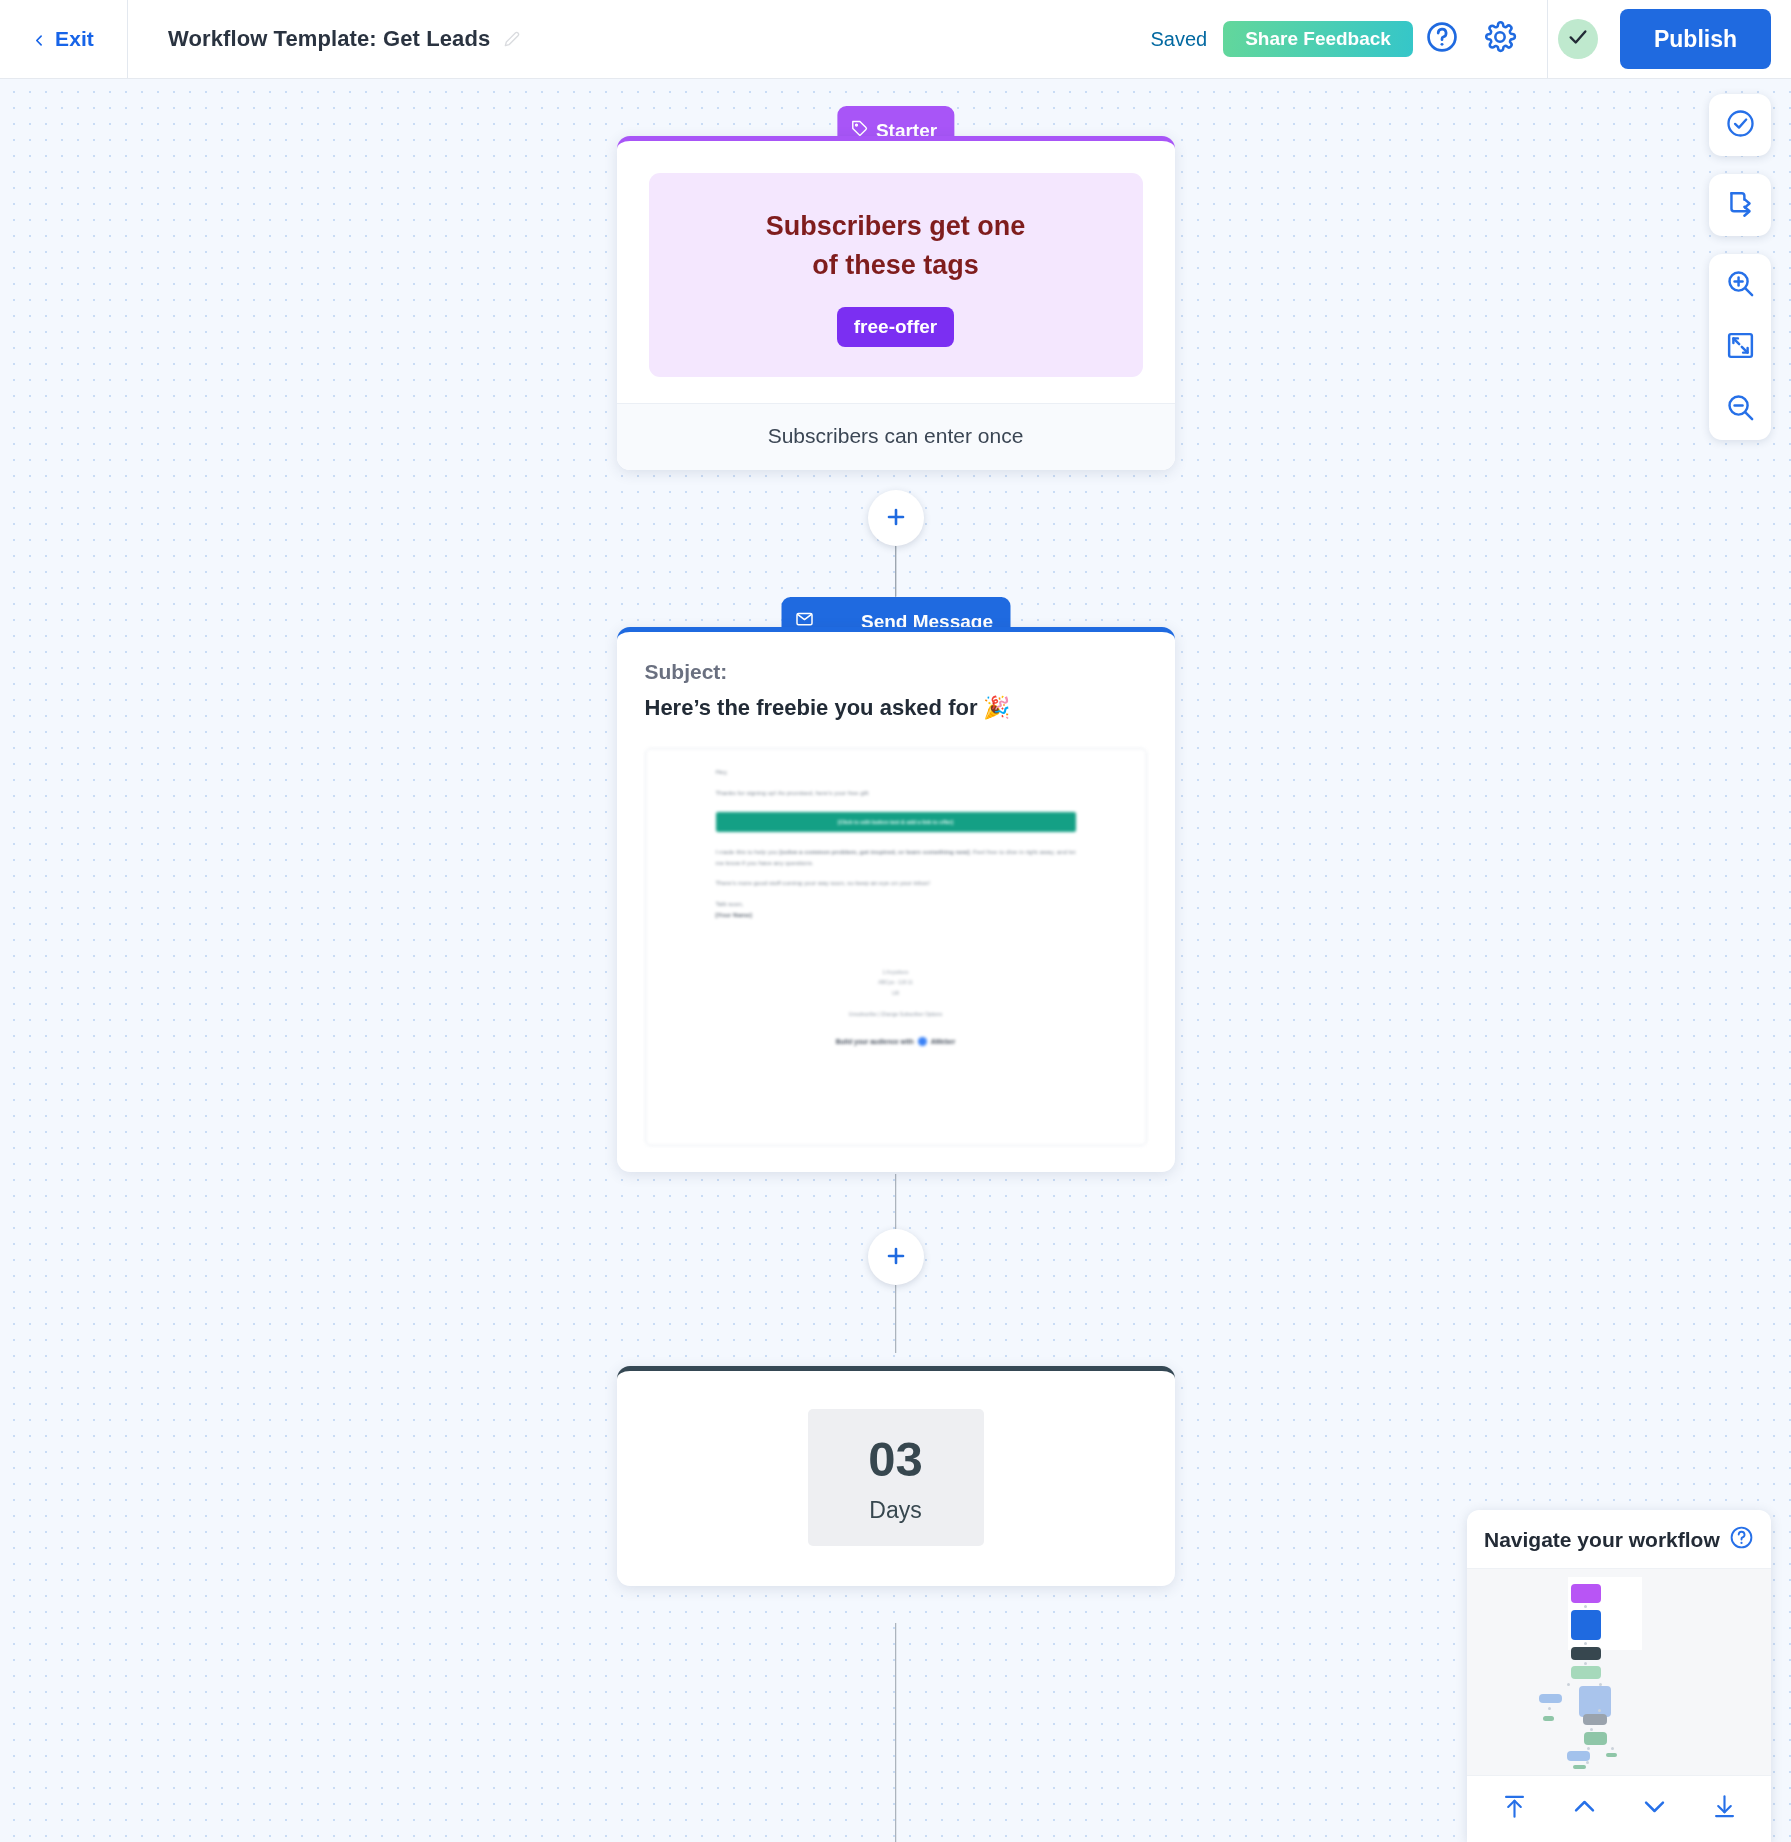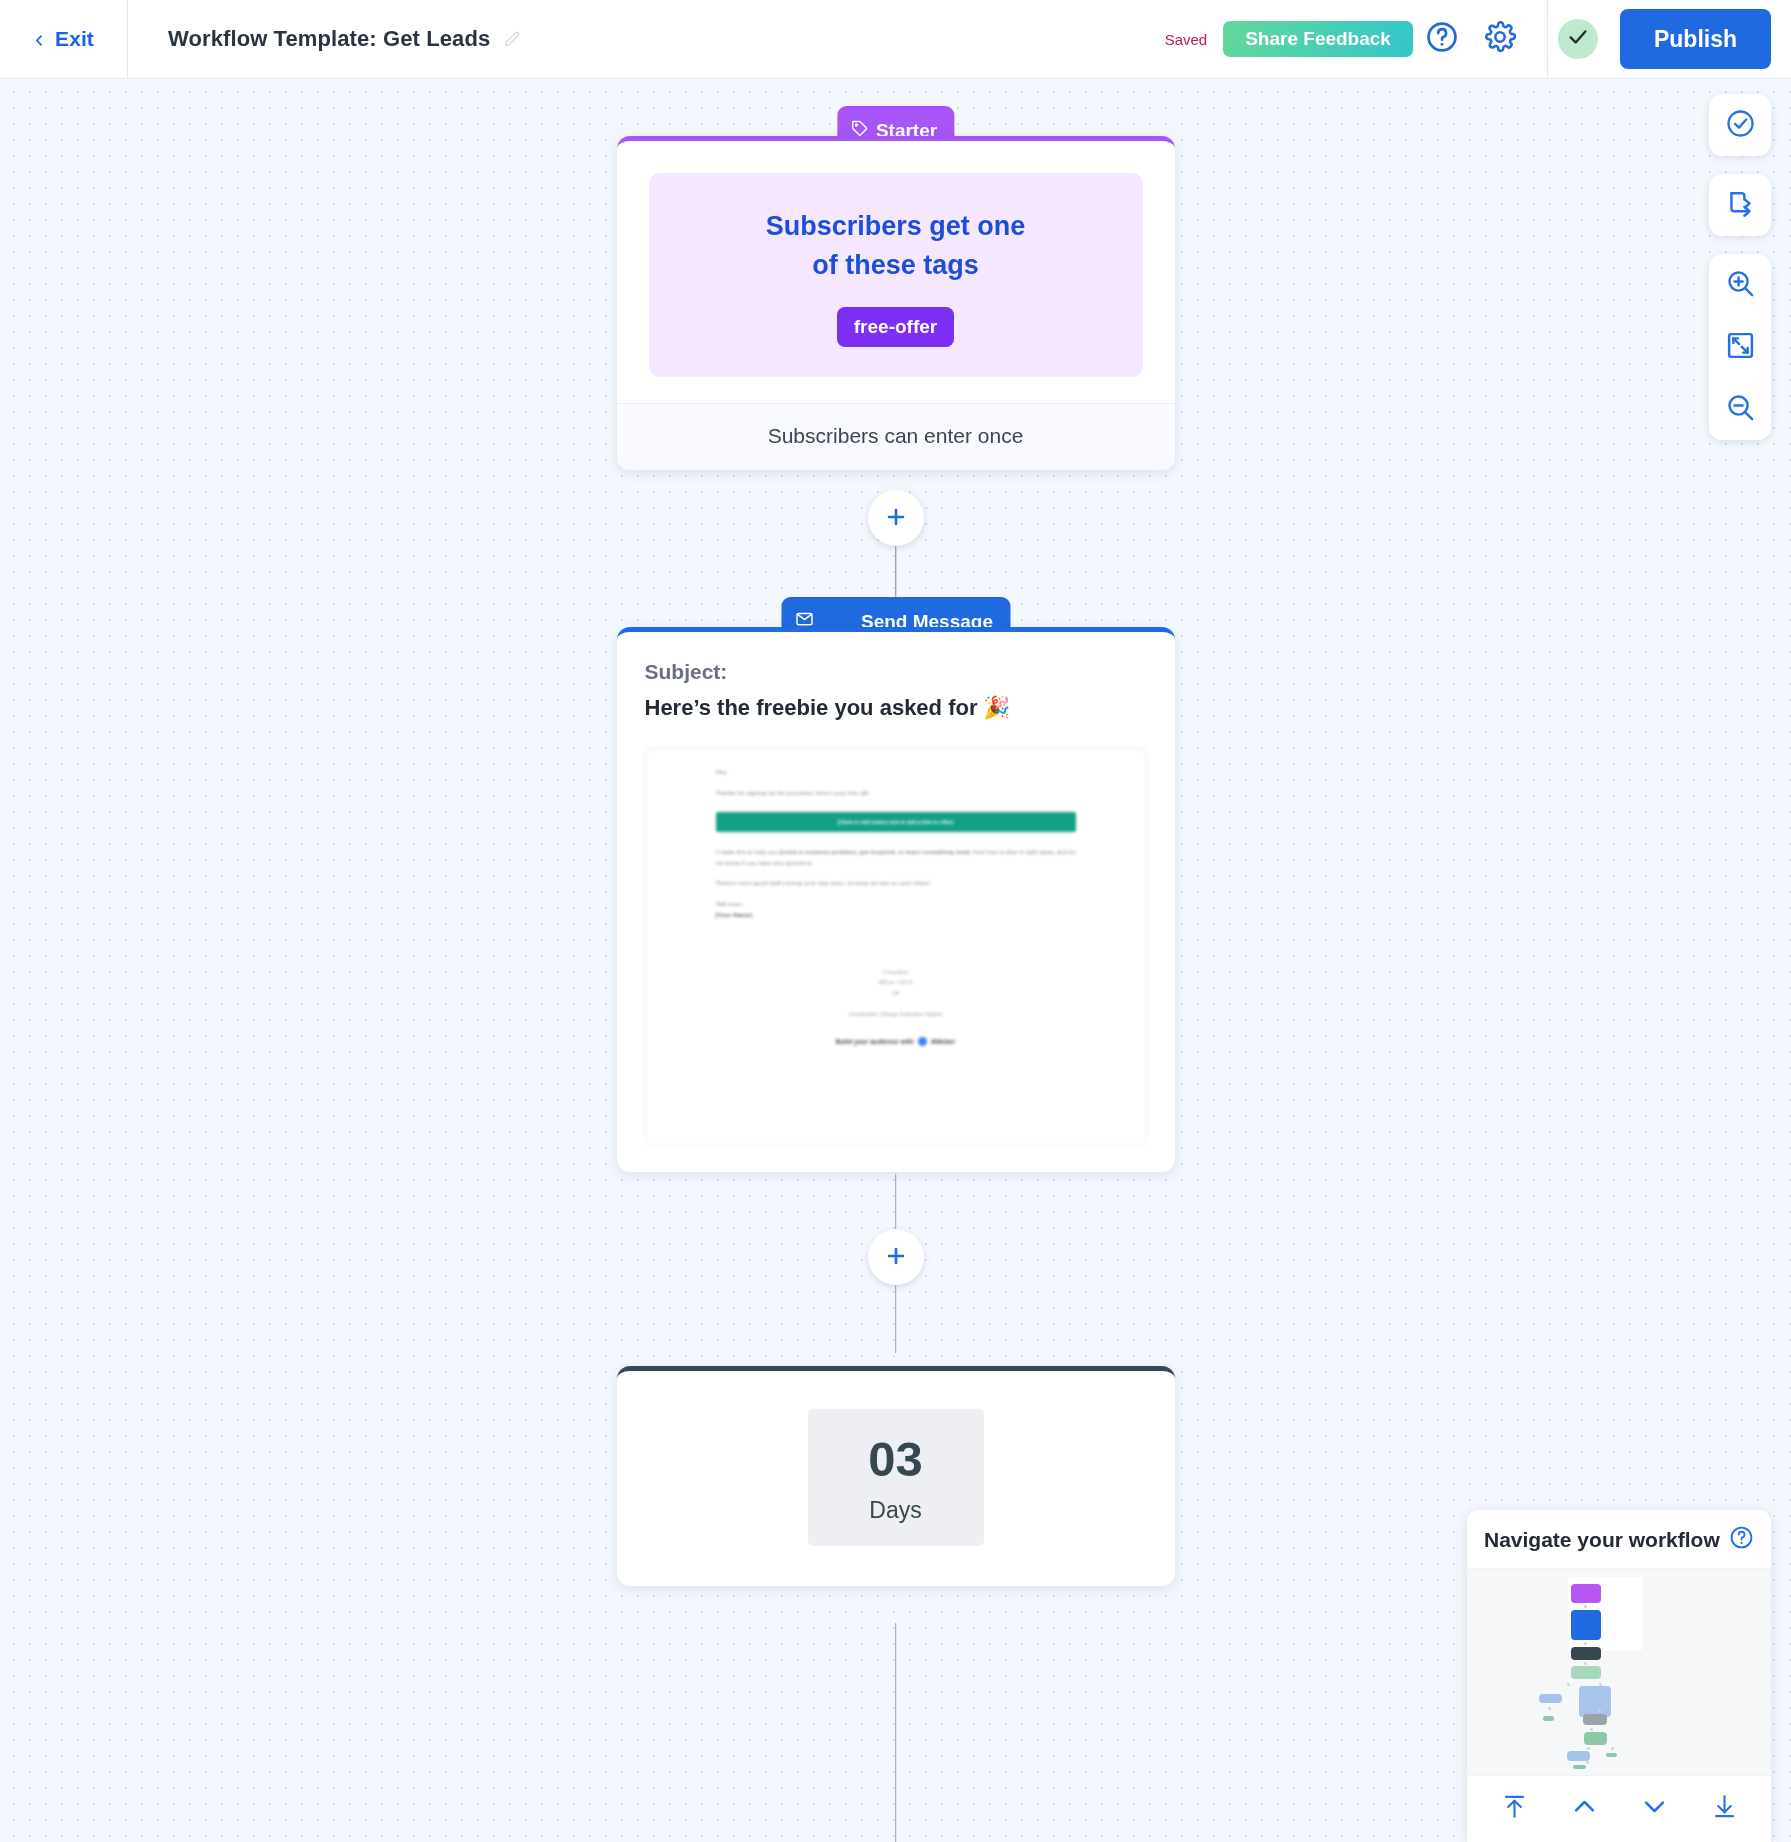--- a/index.html
+++ b/index.html
@@ -29,21 +29,21 @@
   .exit-chev { width: 13px; height: 13px; display:block; }
   .exit-label { color: #1764e8; font-size: 21px; font-weight: 600; letter-spacing: .1px; }
 
   .wf-title-wrap { display:flex; align-items:center; gap:14px; margin-left: 40px; }
   .wf-title { font-size: 22px; font-weight: 700; color: #2a3340; letter-spacing: .1px; }
   .pencil-icon { width: 16px; height: 16px; opacity: .25; }
 
   .topbar-right {
     margin-left: auto; display: flex; align-items: center; height: 78px;
   }
-  .saved-text { font-size: 15px; color: #be185d; margin-right: 16px; text-align: center; }
+  .saved-text { font-size: 20px; color: #0369a1; margin-right: 16px; text-align: center; }
   .share-feedback {
     height: 36px; padding: 0 22px;
     display: flex; align-items: center;
     border-radius: 7px;
     background: linear-gradient(100deg, #63d79b 0%, #35c6c9 100%);
     color: #ffffff; font-size: 19px; font-weight: 700;
     cursor: pointer; border: none;
     white-space: nowrap;
   }
   .icon-btn {
@@ -120,21 +120,21 @@
   .card-top-dark   { border-top: 5px solid #354854; }
 
   
   .starter-body { padding: 32px 32px 26px; }
   .tag-panel {
     background: #f4e7fe; border-radius: 11px;
     padding: 34px 20px 30px;
     text-align: center;
   }
   .tag-panel-title {
-    font-size: 27px; font-weight: 700; color: #1d4ed8;
+    font-size: 27px; font-weight: 700; color: #7f1d1d;
     line-height: 1.45;
   }
   .tag-chip {
     display: inline-block; margin-top: 22px;
     background: #7b2ff2; color: #fff;
     font-size: 19px; font-weight: 700;
     padding: 9px 17px; border-radius: 8px;
   }
   .starter-footer {
     border-top: 1px solid #ebeff5;

